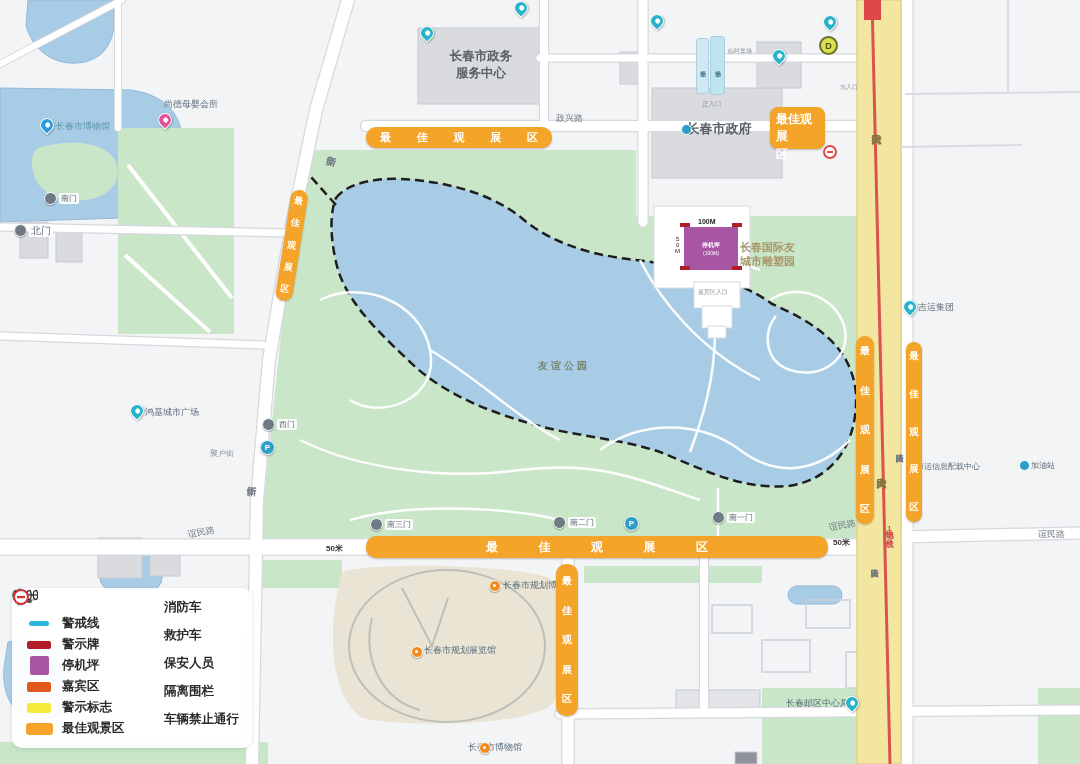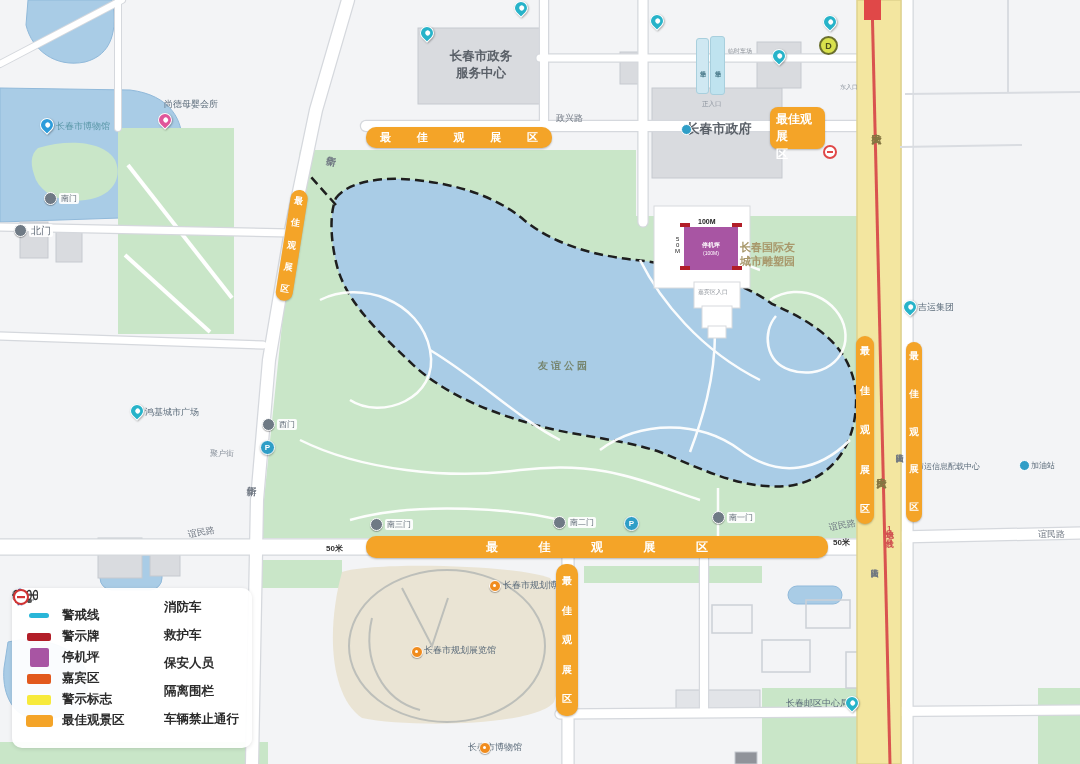--- a/index.html
+++ b/index.html
@@ -42,21 +42,21 @@
   .helipad{position:absolute;left:684px;top:227px;width:54px;height:43px;background:#A855A3;z-index:5;
            display:flex;flex-direction:column;align-items:center;justify-content:center;color:#fff;text-align:center;}
   .helipad .l1{font-size:6px;font-weight:bold;}
   .helipad .l2{font-size:5px;}
   .redbar{position:absolute;background:#B21E28;z-index:6;}
   .parkbox{position:absolute;background:#cfe8f2;border:1px solid #a8cfdd;border-radius:3px;z-index:4;
            display:flex;align-items:center;justify-content:center;color:#4a7a8a;font-size:6px;}
   .legend{position:absolute;left:12px;top:588px;width:240px;height:160px;background:rgba(255,255,255,.94);
           border-radius:10px;z-index:8;box-shadow:0 1px 4px rgba(0,0,0,.12);padding:9px 6px 9px 12px;
           box-sizing:border-box;display:flex;gap:4px;}
-  .lcol{display:flex;flex-direction:column;justify-content:center;}
+  .lcol{display:flex;flex-direction:column;justify-content:flex-end;}
   .lcol1{width:102px;}
   .lcol2{flex:1;}
   .lrow{display:flex;align-items:center;gap:8px;height:21px;}
   .lrow .sw{width:30px;display:flex;justify-content:center;flex:0 0 auto;}
   .lrow .ic{width:26px;display:flex;justify-content:center;flex:0 0 auto;}
   .lrow .txt{font-size:12.5px;font-weight:bold;color:#2b2b2b;white-space:nowrap;}
   .sw-line{width:20px;height:5px;border-radius:3px;background:#29B6D8;}
   .sw-sign{width:24px;height:8px;border-radius:2px;background:#B21E28;}
   .sw-pad{width:19px;height:19px;border-radius:2px;background:#A855A3;}
   .sw-guest{width:24px;height:10px;border-radius:2px;background:#E2591D;}

